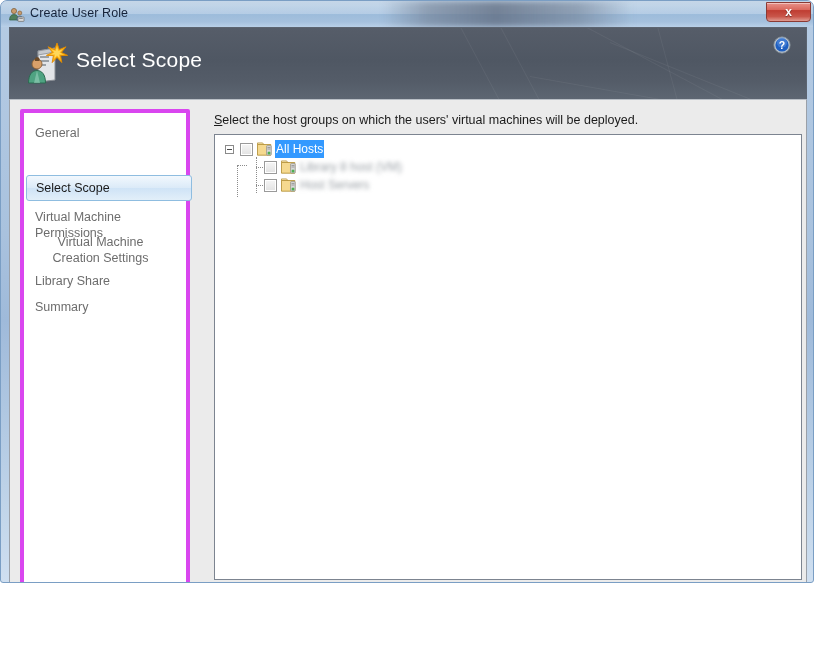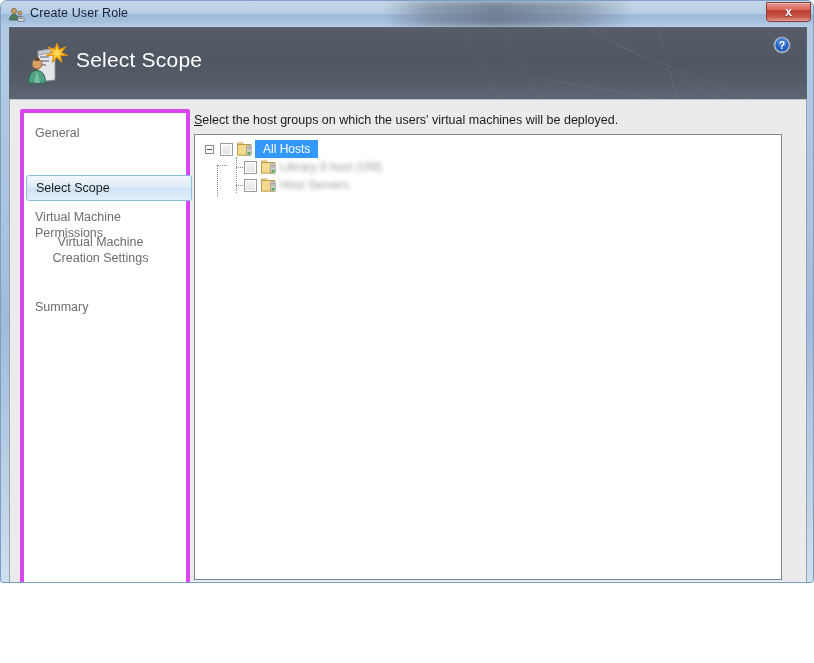--- a/index.html
+++ b/index.html
@@ -164,21 +164,21 @@
   .nav-item.active {
     background: linear-gradient(to bottom, #f2f8fd 0%, #dbeaf8 50%, #cfe3f6 51%, #e2eff9 100%);
     border: 1px solid #8fbde0;
     border-radius: 3px;
     color: #1b1b1b;
   }
 
   
   #content {
     position: absolute;
-    left: 176px; top: 9px;
+    left: 196px; top: 9px;
     width: 597px;
     height: 477px;
   }
   #instruction {
     position: absolute;
     left: 8px; top: 4px;
     font-size: 12.5px;
     color: #1a1a1a;
     white-space: nowrap;
   }
@@ -204,21 +204,21 @@
   .tree-label {
     position: absolute;
     font-size: 12px;
     line-height: 18px;
     color: #000000;
     top: 0;
   }
   .tree-label.selected {
     background: #3399ff;
     color: #ffffff;
-    padding: 0 8px;
+    padding: 0 1px;
   }
   .tree-label.blurred {
     color: #9aa0a6;
     filter: blur(1.9px);
   }
   .expander {
     position: absolute;
     width: 9px; height: 9px;
     box-sizing: border-box;
     border: 1px solid #8a8a8a;
@@ -347,20 +347,21 @@
     </div>
   </div>
 
   <div id="body-panel">
 
     <div id="sidebar">
       <div class="nav-item" style="top:8px;"><span>General</span></div>
       <div class="nav-item active" style="top:62px;"><span>Select Scope</span></div>
       <div class="nav-item" style="top:92px;"><span>Virtual Machine Permissions</span></div>
       <div class="nav-item" style="top:117px; width:140px;text-align:center;"><span>Virtual Machine Creation Settings</span></div>
+      <div class="nav-item" style="top:156px;"><span>Library Share</span></div>
       <div class="nav-item" style="top:182px;"><span>Summary</span></div>
     </div>
 
     <div id="content">
 
       <div id="instruction"><u>S</u><span>elect the host groups on which the users' virtual machines will be deployed.</span></div>
 
       <div id="treeview">
 
         <div class="dotv" style="left:22px;  top:30px;  height:32px;"></div>

